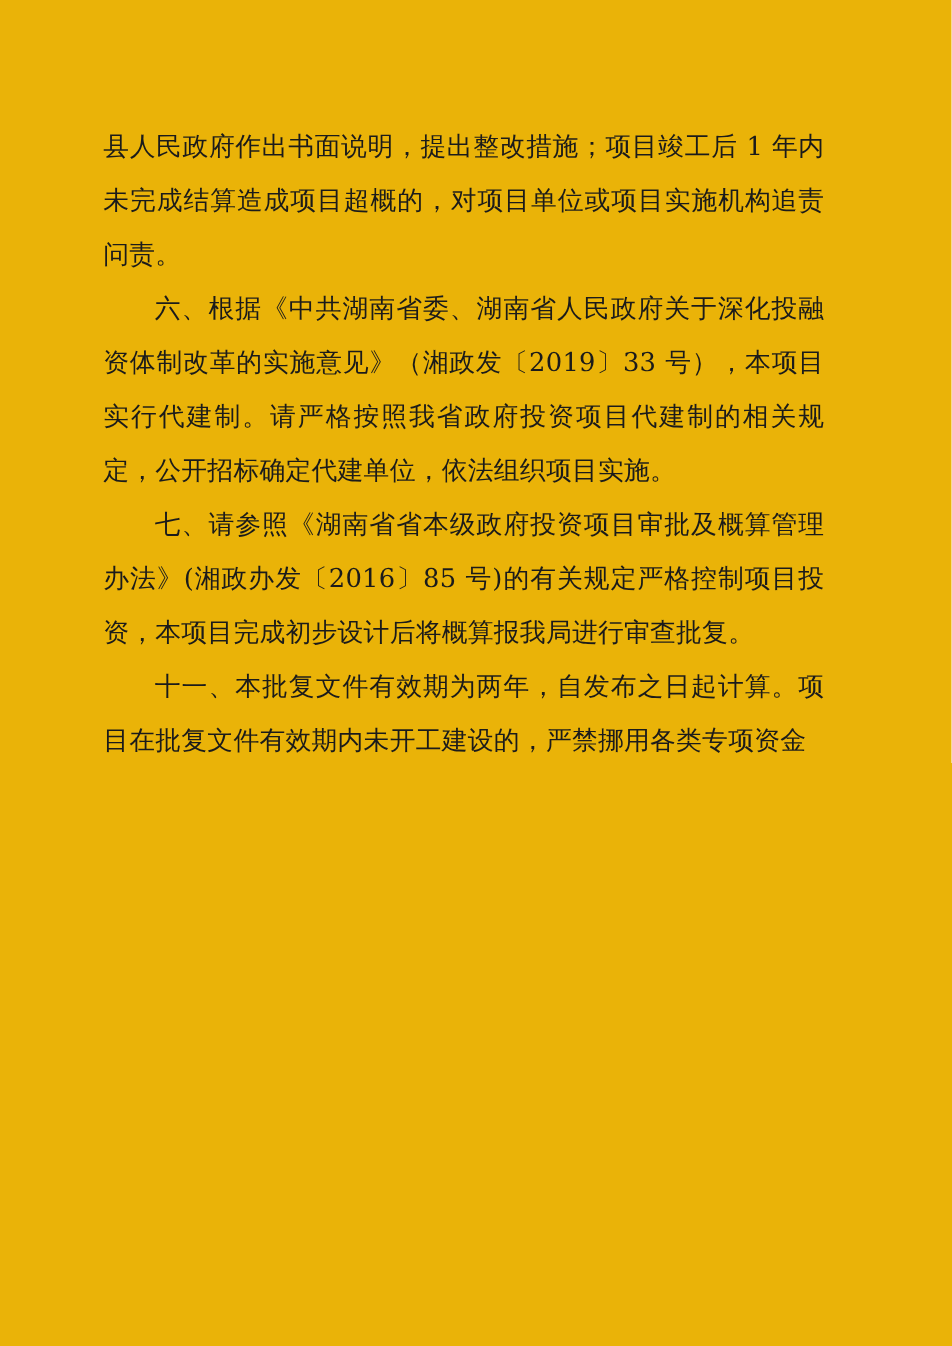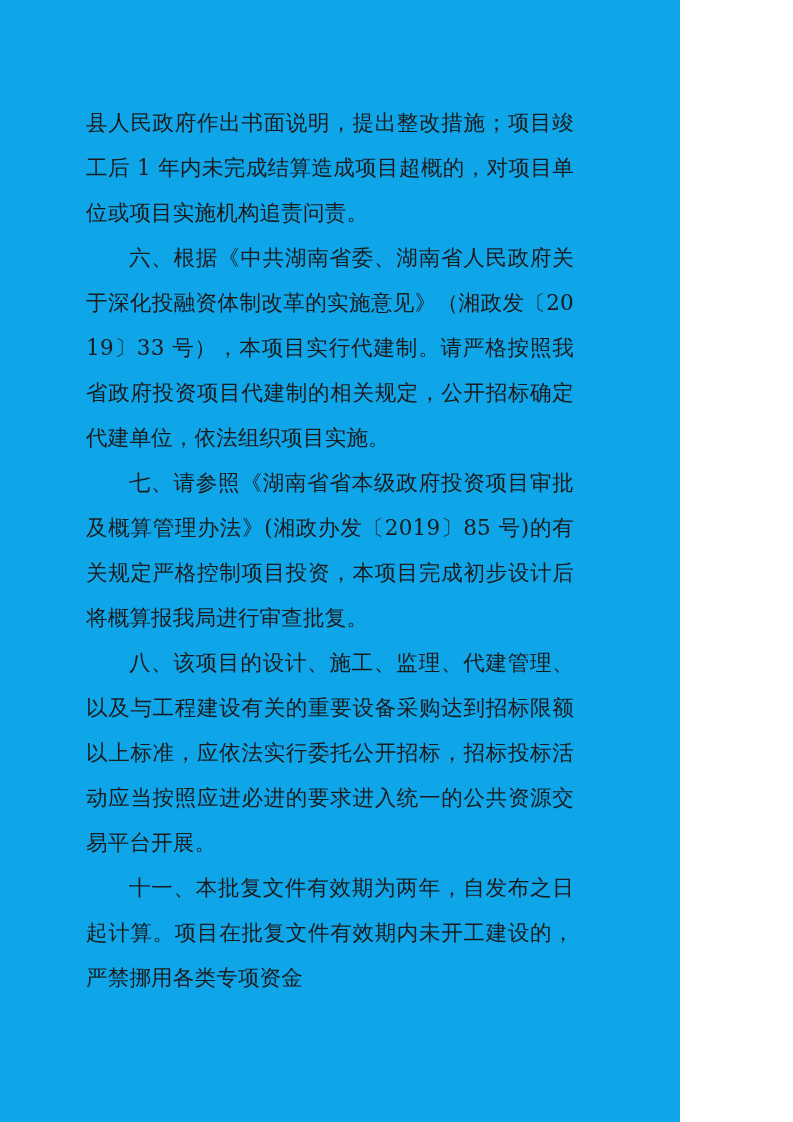--- a/index.html
+++ b/index.html
@@ -8,25 +8,25 @@
     background: #ffffff;
   }
   body {
     width: 793px;
     height: 1122px;
     font-family: "DejaVu Serif", "Liberation Serif", serif;
     color: #1b1b1b;
   }
   .page {
     position: relative;
-    width: 680px;
+    width: 793px;
     height: 1122px;
     box-sizing: border-box;
     padding: 100px 106px 90px 86px;
-    background: #0ea5e9;
+    background: #eab308;
     overflow: hidden;
   }
   .doc-body {
     font-size: 21.5px;
     line-height: 45px;
     letter-spacing: 0.2px;
     text-align: justify;
     text-justify: inter-ideograph;
   }
   .para {
@@ -39,17 +39,16 @@
     text-indent: 0;
   }
 </style>
 </head>
 <body>
 
 <div class="page">
   <div class="doc-body">
     <p class="para no-indent">县人民政府作出书面说明，提出整改措施；项目竣工后 1 年内未完成结算造成项目超概的，对项目单位或项目实施机构追责问责。</p>
     <p class="para">六、根据《中共湖南省委、湖南省人民政府关于深化投融资体制改革的实施意见》（湘政发〔2019〕33 号），本项目实行代建制。请严格按照我省政府投资项目代建制的相关规定，公开招标确定代建单位，依法组织项目实施。</p>
-    <p class="para">七、请参照《湖南省省本级政府投资项目审批及概算管理办法》(湘政办发〔2019〕85 号)的有关规定严格控制项目投资，本项目完成初步设计后将概算报我局进行审查批复。</p>
-    <p class="para">八、该项目的设计、施工、监理、代建管理、以及与工程建设有关的重要设备采购达到招标限额以上标准，应依法实行委托公开招标，招标投标活动应当按照应进必进的要求进入统一的公共资源交易平台开展。</p>
+    <p class="para">七、请参照《湖南省省本级政府投资项目审批及概算管理办法》(湘政办发〔2016〕85 号)的有关规定严格控制项目投资，本项目完成初步设计后将概算报我局进行审查批复。</p>
     <p class="para">十一、本批复文件有效期为两年，自发布之日起计算。项目在批复文件有效期内未开工建设的，严禁挪用各类专项资金</p>
   </div>
 </div>
 
 </body></html>

